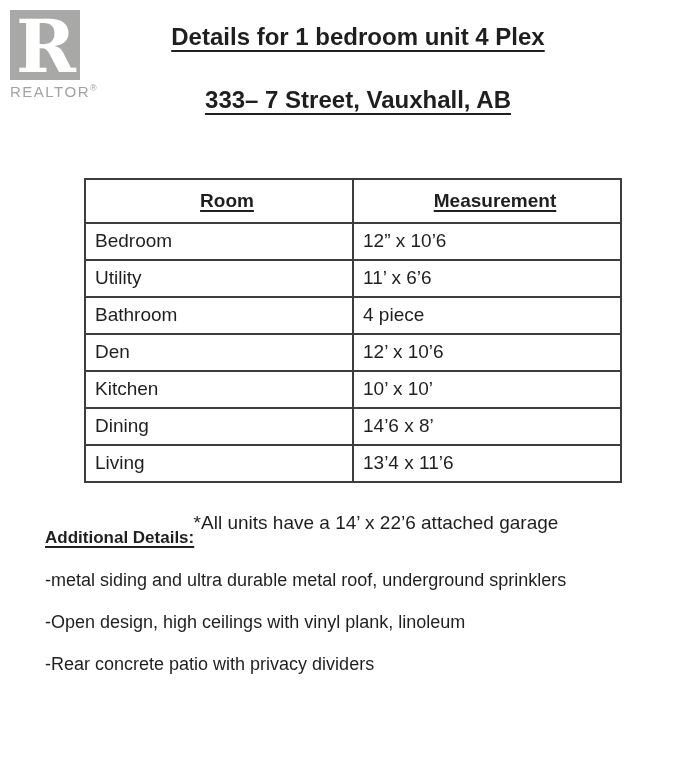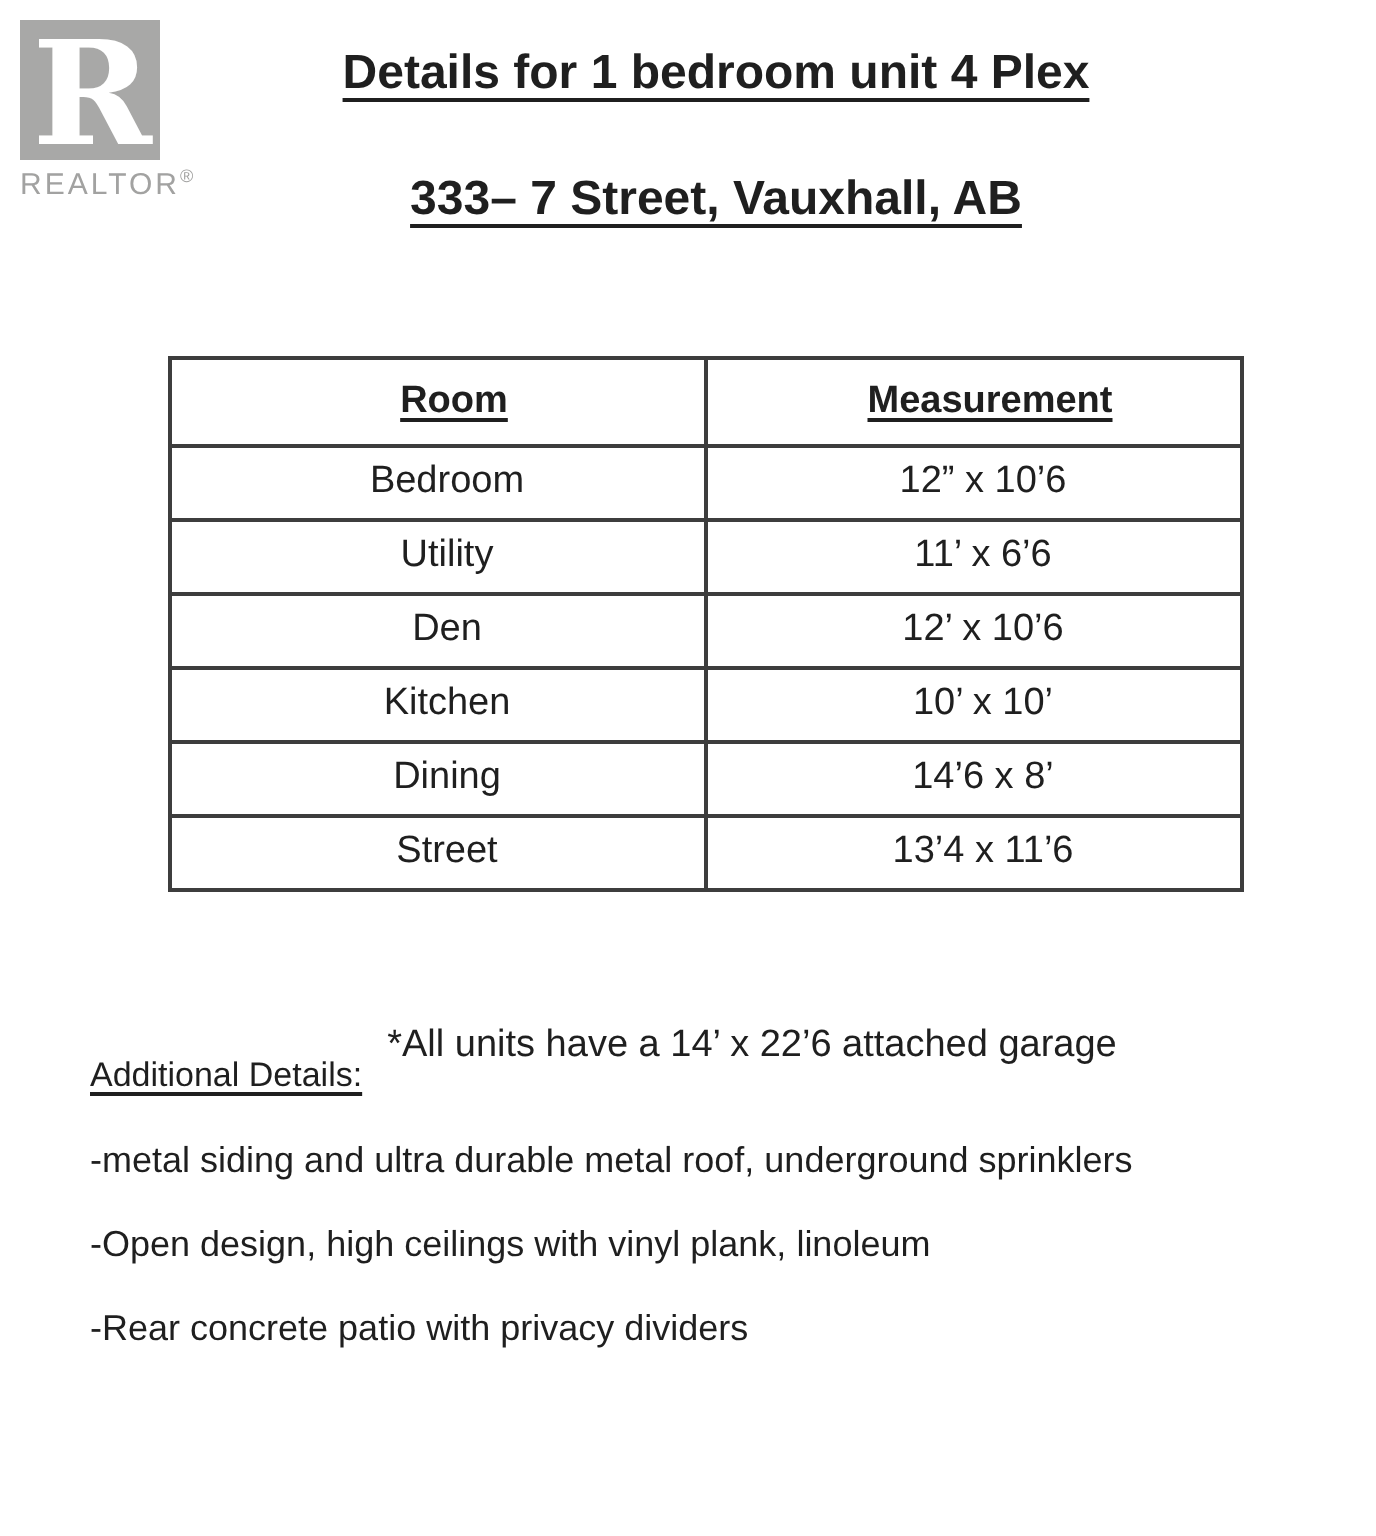--- a/index.html
+++ b/index.html
@@ -46,21 +46,20 @@
   table.rooms {
     position: absolute; left: 84px; top: 178px;
     width: 536px;
     border-collapse: collapse;
     table-layout: fixed;
   }
   table.rooms th, table.rooms td {
     border: 2px solid var(--line, #3d3d3d);
     font-size: 19px;
     vertical-align: middle;
-    text-align: center;
   }
   table.rooms th {
     width: 268px;
     height: 44px;
     font-weight: bold;
     text-align: center;
     text-decoration: underline;
     text-decoration-thickness: 2px;
     text-underline-offset: 3px;
     padding: 1px 0 2px 16px;
@@ -79,21 +78,21 @@
     white-space: nowrap;
     margin-top: 25px;
   }
 
   
   .details { position: absolute; left: 45px; top: 527px; width: 612px; }
   .details-heading {
     margin: 0 0 12px 0;
     font-size: 17px;
     line-height: 22px;
-    font-weight: normal;
+    font-weight: bold;
     text-decoration: underline;
     text-decoration-thickness: 2px;
     text-underline-offset: 3px;
   }
   .detail-item { margin: 0 0 4px 0; font-size: 18px; line-height: 38px; }
   .detail-line { display: block; white-space: nowrap; }
 </style>
 </head>
 <body>
 
@@ -120,33 +119,37 @@
   <tbody id="table-body">
       <tr>
         <td>Bedroom</td>
         <td>12” x 10’6</td>
       </tr>
       <tr>
         <td>Utility</td>
         <td>11’ x 6’6</td>
       </tr>
       <tr>
+        <td>Bathroom</td>
+        <td>4 piece</td>
+      </tr>
+      <tr>
         <td>Den</td>
         <td>12’ x 10’6</td>
       </tr>
       <tr>
         <td>Kitchen</td>
         <td>10’ x 10’</td>
       </tr>
       <tr>
         <td>Dining</td>
         <td>14’6 x 8’</td>
       </tr>
       <tr>
-        <td>Street</td>
+        <td>Living</td>
         <td>13’4 x 11’6</td>
       </tr>
     </tbody>
 </table>
 
 <div class="footnote">*All units have a 14’ x 22’6 attached garage</div>
 
 <div class="details">
   <div class="details-heading">Additional Details:</div>
   <div id="details-list">

